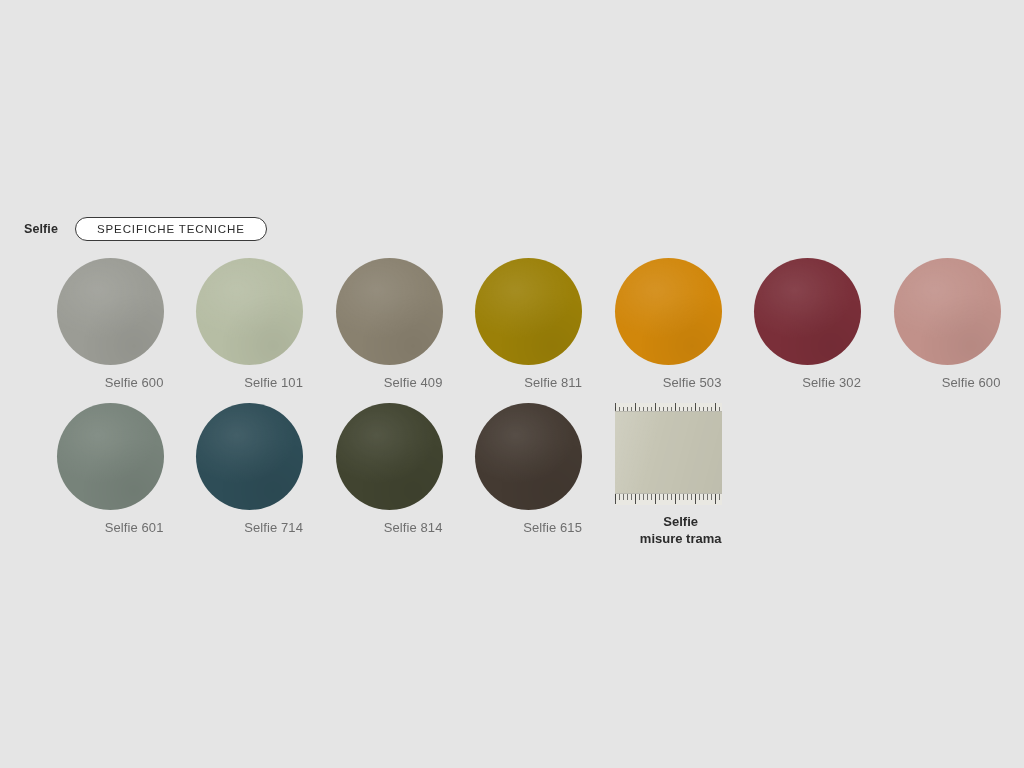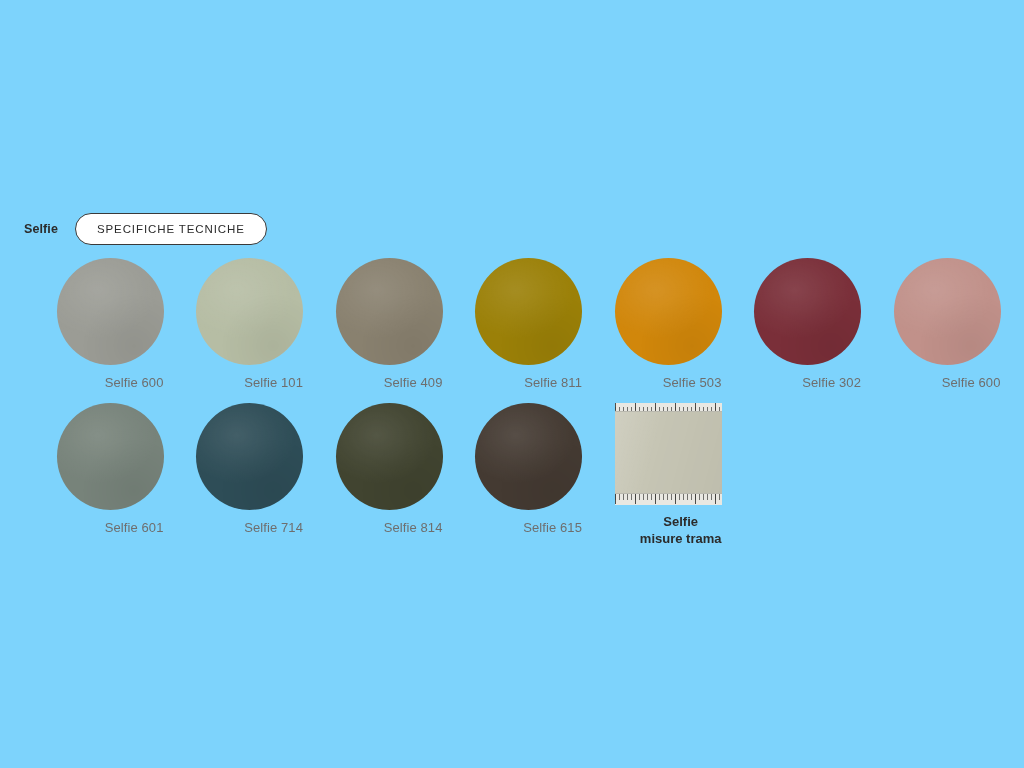--- a/index.html
+++ b/index.html
@@ -36,21 +36,21 @@
     font-weight: bold;
     color: #2b2b2b;
     letter-spacing: 0.1px;
     line-height: 1;
     white-space: nowrap;
   }
   .spec-pill {
     display: inline-flex;
     align-items: center;
     justify-content: center;
-    height: 32px;
+    height: 24px;
     padding: 0 21px;
     border: 1px solid #3a3a3a;
     border-radius: 16px;
     background: #ffffff;
     font-size: 11.5px;
     letter-spacing: 0.9px;
     color: #2b2b2b;
     white-space: nowrap;
     cursor: pointer;
   }
@@ -158,21 +158,21 @@
     color: #2b2b2b;
     text-align: center;
     line-height: 1.3;
     white-space: nowrap;
   }
   .weave-label .l2 { display: block; font-weight: bold; }
 </style>
 </head>
 <body>
 
-<div id="page" style="background-color: #7dd3fc;">
+<div id="page" style="background-color: #e5e5e5;">
 
   <div class="header-bar">
     <span class="collection-name">Selfie</span>
     <button class="spec-pill">SPECIFICHE TECNICHE</button>
   </div>
 
   <div class="grid">
 
     <div class="swatch">
       <div class="disc" style="background-color: rgb(155, 156, 149);"></div>

